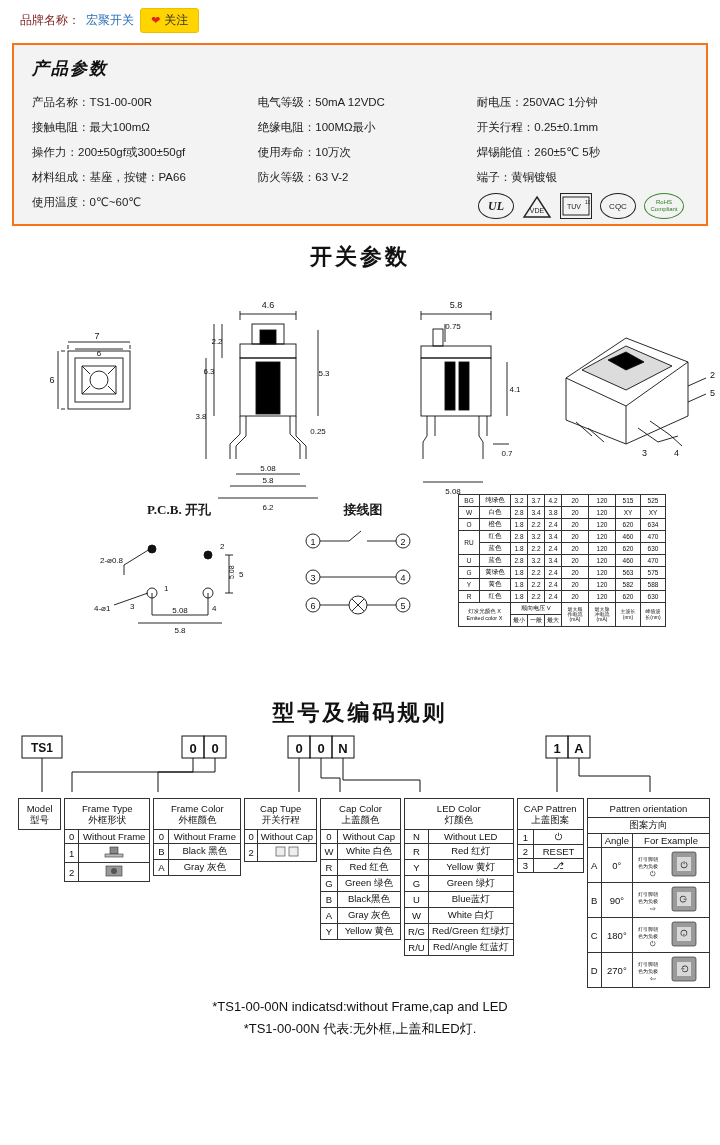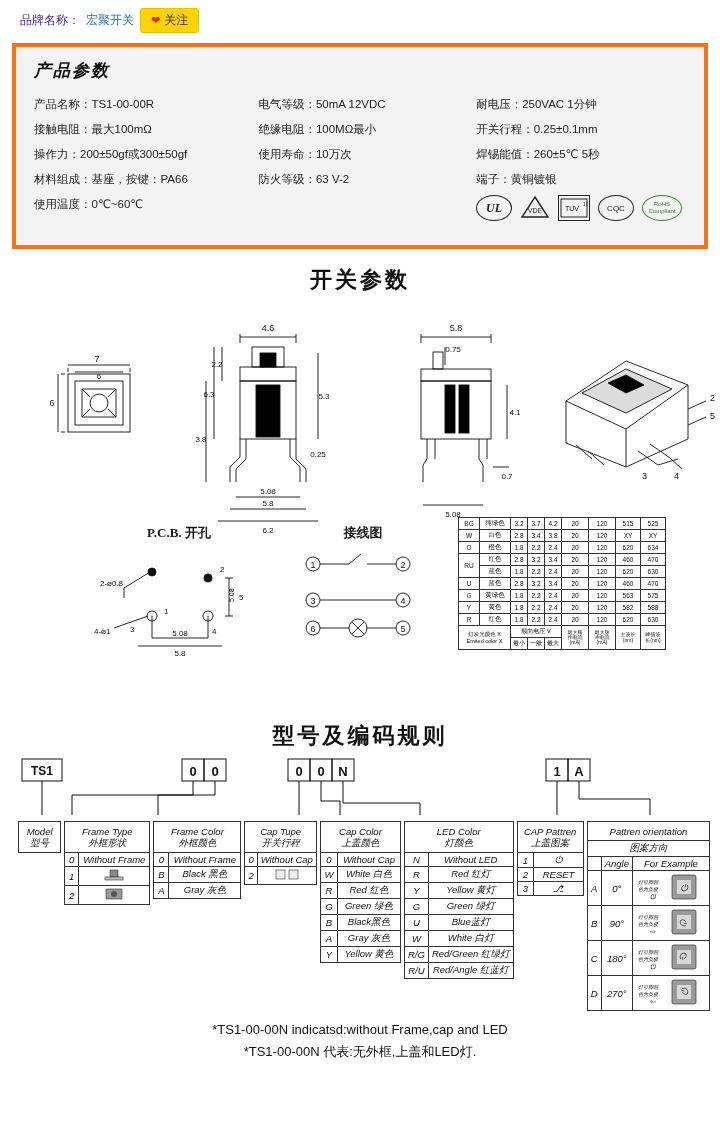--- a/index.html
+++ b/index.html
@@ -1,54 +1,54 @@
 <!DOCTYPE html>
 <html><head>
 <meta charset="utf-8">
 <style>
   html,body{margin:0;padding:0;background:#ffffff;}
   body{width:720px;font-family:"Liberation Sans","DejaVu Sans",sans-serif;color:#1a1a1a;}
   .page{width:720px;height:1145px;position:relative;overflow:hidden;background:#fff;}
 
   
   .brandbar{display:flex;align-items:center;gap:6px;padding:8px 20px 6px 20px;font-size:12px;}
-  .brandbar .lbl{color:#4c1d95;font-family:Liberation Mono, monospace;}
+  .brandbar .lbl{color:#7f1d1d;font-family:Liberation Mono, monospace;}
   .brandbar .brand{color:#2a6fb5;text-decoration:none;}
   .followbtn{display:inline-flex;align-items:center;gap:4px;background:#ffd400;border-radius:3px;
     padding:3px 10px;font-size:12px;color:#333;border:1px solid #e8c200;}
   .heart{color:#e2231a;font-size:11px;line-height:1;}
 
   
-  .params{margin:4px 12px 0 12px;background:#f3f3f3;border:4px solid #f97316;padding:10px 14px 24px 14px;}
+  .params{margin:4px 12px 0 12px;background:#f3f3f3;border:2px solid #f97316;padding:10px 14px 5px 14px;}
   .params h2{font-style:italic;font-size:17px;margin:2px 0 10px 4px;font-weight:bold;letter-spacing:2px;color:#111;}
   .ptable{width:100%;border-collapse:collapse;font-size:11.5px;color:#222;}
   .ptable td{padding:5px 2px 5px 4px;vertical-align:top;white-space:nowrap;}
   .ptable td.c1{width:34%;}
   .ptable td.c2{width:33%;}
   .ptable td.c3{width:33%;}
-  .certrow{display:flex;align-items:flex-start;justify-content:flex-end;gap:8px;padding-right:8px;margin-top:-22px;}
+  .certrow{display:flex;align-items:flex-end;justify-content:flex-end;gap:8px;padding-right:8px;margin-top:-22px;}
   .cert{height:26px;display:flex;align-items:center;justify-content:center;font-size:7px;color:#222;}
   .cert.ul{border:1.6px solid #222;border-radius:50%;width:34px;height:24px;position:relative;font-weight:bold;font-size:12px;}
   .cert.ul span{font-family:"Liberation Serif",serif;font-style:italic;}
   .cert.box{border:1.5px solid #222;width:30px;height:24px;display:flex;align-items:center;justify-content:center;}
   .cert.tri{width:30px;height:24px;position:relative;}
   .cert.rohs{border:1.4px solid #222;border-radius:50%;width:34px;height:24px;font-size:8px;letter-spacing:0;}
   .cert.green{border:1.4px solid #3a8a2e;border-radius:50%;width:38px;height:24px;color:#2e7d22;font-size:6px;text-align:center;line-height:1.1;}
 
   
   .sectitle{text-align:center;font-size:22px;font-weight:bold;letter-spacing:3px;margin:16px 0 4px 0;color:#111;}
 
   
   .drawings{position:relative;height:420px;margin:0 8px;}
   .drawings svg{display:block;}
   .dw{position:absolute;}
 
   
   .coderules{margin:0 10px;}
-  .tbl{border-collapse:collapse;font-size:9.5px;font-style:italic;}
+  .tbl{border-collapse:collapse;font-size:9.5px;}
   .tbl td,.tbl th{border:1px solid #333;padding:1px 3px;text-align:center;color:#111;white-space:nowrap;}
   .notes{text-align:center;font-size:13px;margin-top:8px;line-height:1.7;color:#111;}
 
   .ledtbl{border-collapse:collapse;font-size:6.5px;}
   .ledtbl td{border:1px solid #333;padding:0 2px;text-align:center;height:11px;color:#111;}
 </style>
 </head>
 <body>
 
 <div class="page">

